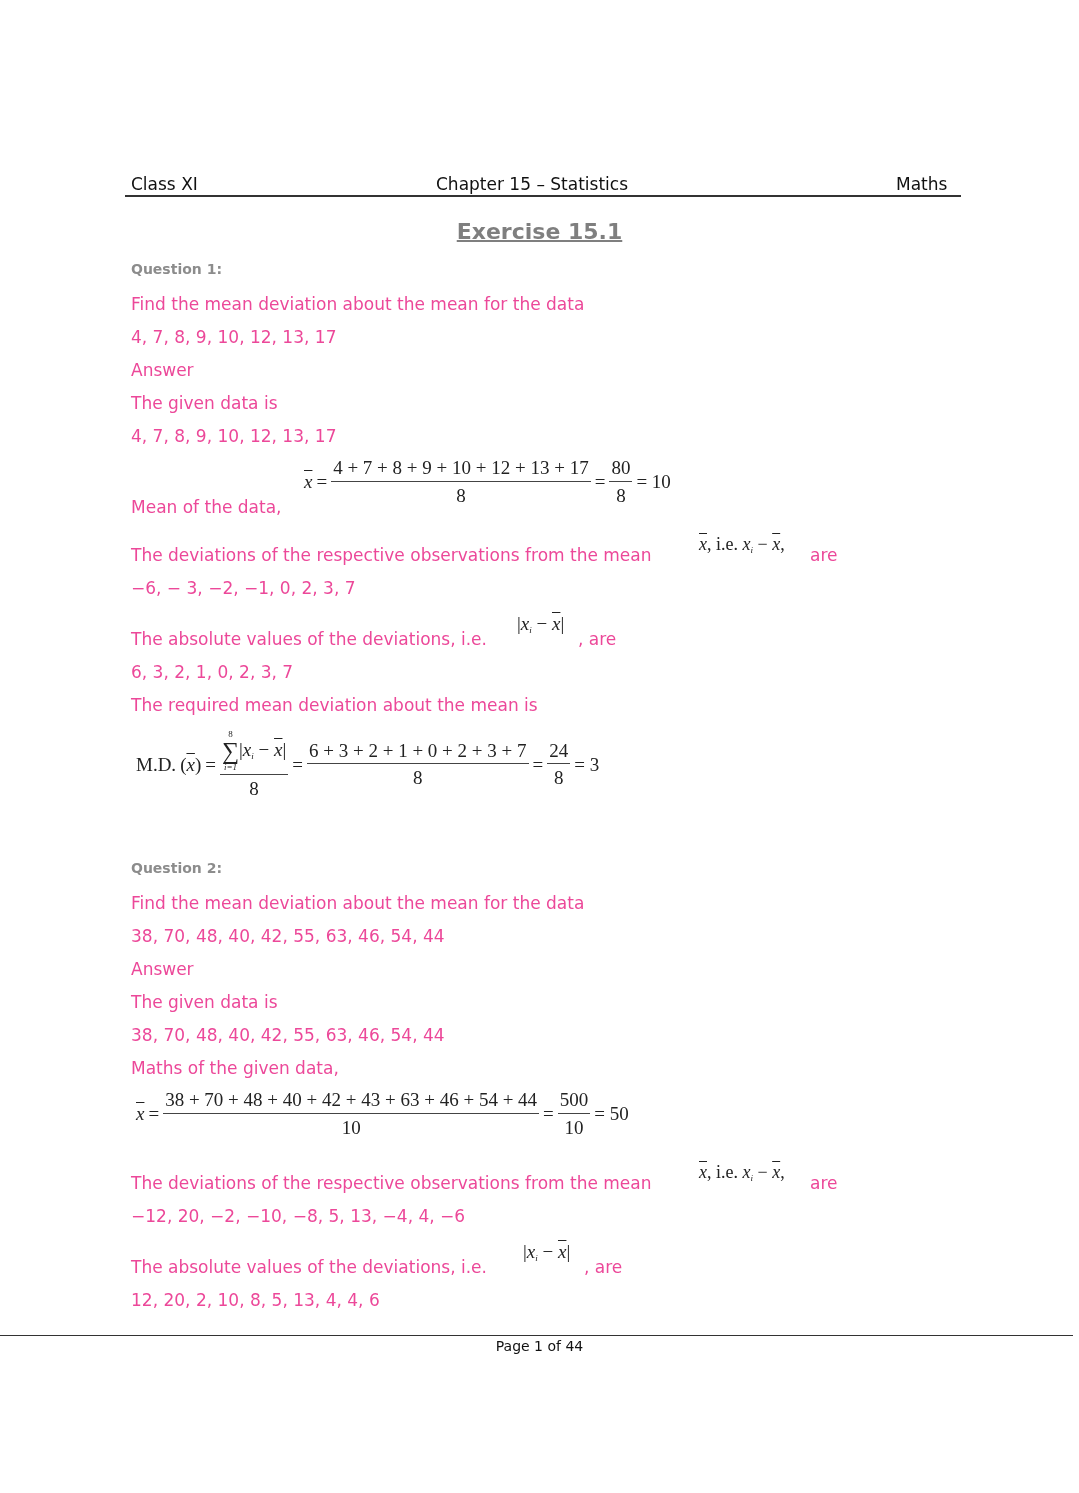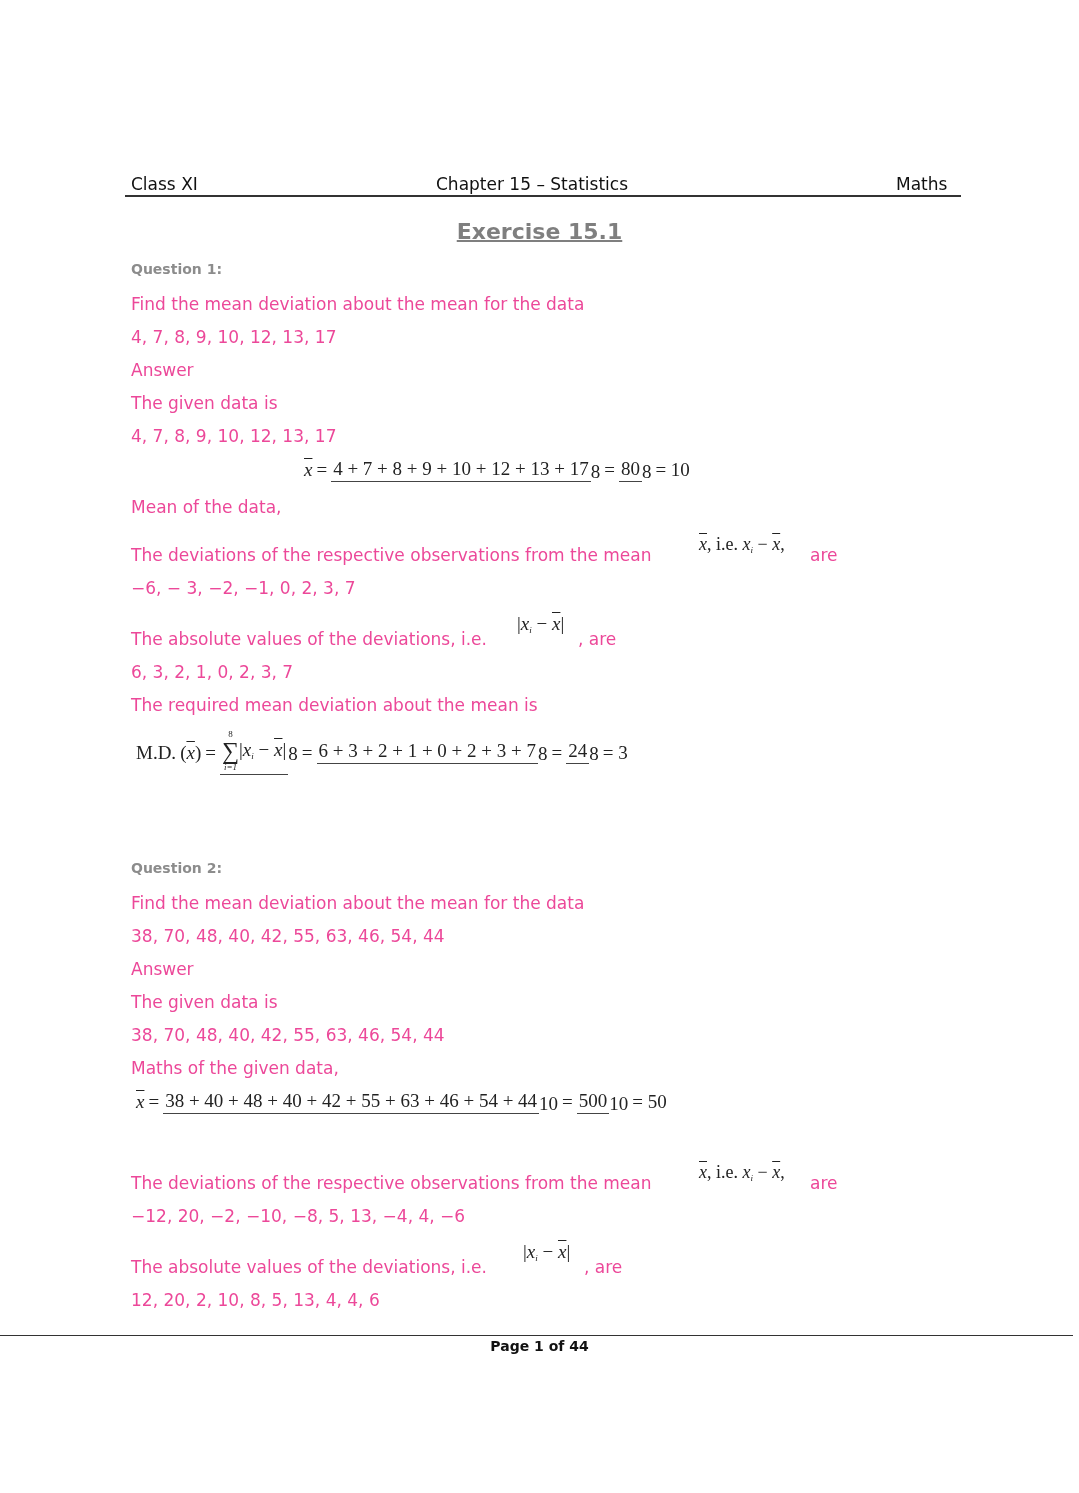--- a/index.html
+++ b/index.html
@@ -8,27 +8,27 @@
   .abs { position:absolute; white-space:nowrap; }
   .hdr { font-size:17px; top:174px; color:#111; }
   .hrule { position:absolute; height:0; border-top:2px solid #333; }
   .ex-title { position:absolute; top:219px; left:0; width:1079px; text-align:center;
               font-size:22px; font-weight:bold; color:#7f7f7f; }
   .ex-title span { text-decoration:underline; text-decoration-thickness:2px; }
   .qhead { font-size:14px; font-weight:bold; color:#8c8c8c; }
   .txt { font-size:17px; color:#ec4899; }
   .math { font-family:"Liberation Serif", "DejaVu Serif", serif; color:#222; }
   .ital { font-style:italic; }
-  .frac { display:inline-flex; flex-direction:row; align-items:center; vertical-align:middle; }
+  .frac { display:inline-flex; flex-direction:column; align-items:center; vertical-align:middle; }
   .frac .num { padding:0 2px 2px 2px; border-bottom:1.5px solid #444; line-height:1.1; }
   .frac .den { padding-top:4px; line-height:1.1; }
   .xbar { text-decoration:overline; font-style:italic; }
   .sub { font-size:9px; vertical-align:-3px; font-style:italic; }
   .footer { position:absolute; top:1338px; left:0; width:1079px; text-align:center;
-            font-size:14px; font-weight:bold; color:#111; }
+            font-size:14px; font-weight:normal; color:#111; }
 </style>
 </head>
 <body>
 
 <div class="abs hdr" style="left:131px;">Class XI</div>
 <div class="abs hdr" style="left:436px;">Chapter 15 – Statistics</div>
 <div class="abs hdr" style="left:896px;">Maths</div>
 <div class="hrule" style="top:195px; left:125px; width:836px;"></div>
 
 <div class="ex-title"><span>Exercise 15.1</span></div>
@@ -100,21 +100,21 @@
 <div class="abs txt" style="left:131px; top:926px;">38, 70, 48, 40, 42, 55, 63, 46, 54, 44</div>
 <div class="abs txt" style="left:131px; top:959px;">Answer</div>
 <div class="abs txt" style="left:131px; top:992px;">The given data is</div>
 <div class="abs txt" style="left:131px; top:1025px;">38, 70, 48, 40, 42, 55, 63, 46, 54, 44</div>
 <div class="abs txt" style="left:131px; top:1058px;">Maths of the given data,</div>
 
 <div class="abs math" style="left:136px; top:1090px; font-size:19px; display:flex; align-items:center; gap:4px;">
   <span class="xbar">x</span>
     <span>=</span>
   <span class="frac">
-    <span class="num">38 + 40 + 48 + 40 + 42 + 55 + 63 + 46 + 54 + 44</span>
+    <span class="num">38 + 70 + 48 + 40 + 42 + 43 + 63 + 46 + 54 + 44</span>
     <span class="den">10</span>
   </span>
     <span>=</span>
   <span class="frac">
     <span class="num">500</span>
     <span class="den">10</span>
   </span>
   <span>= 50</span>
 </div>
 

